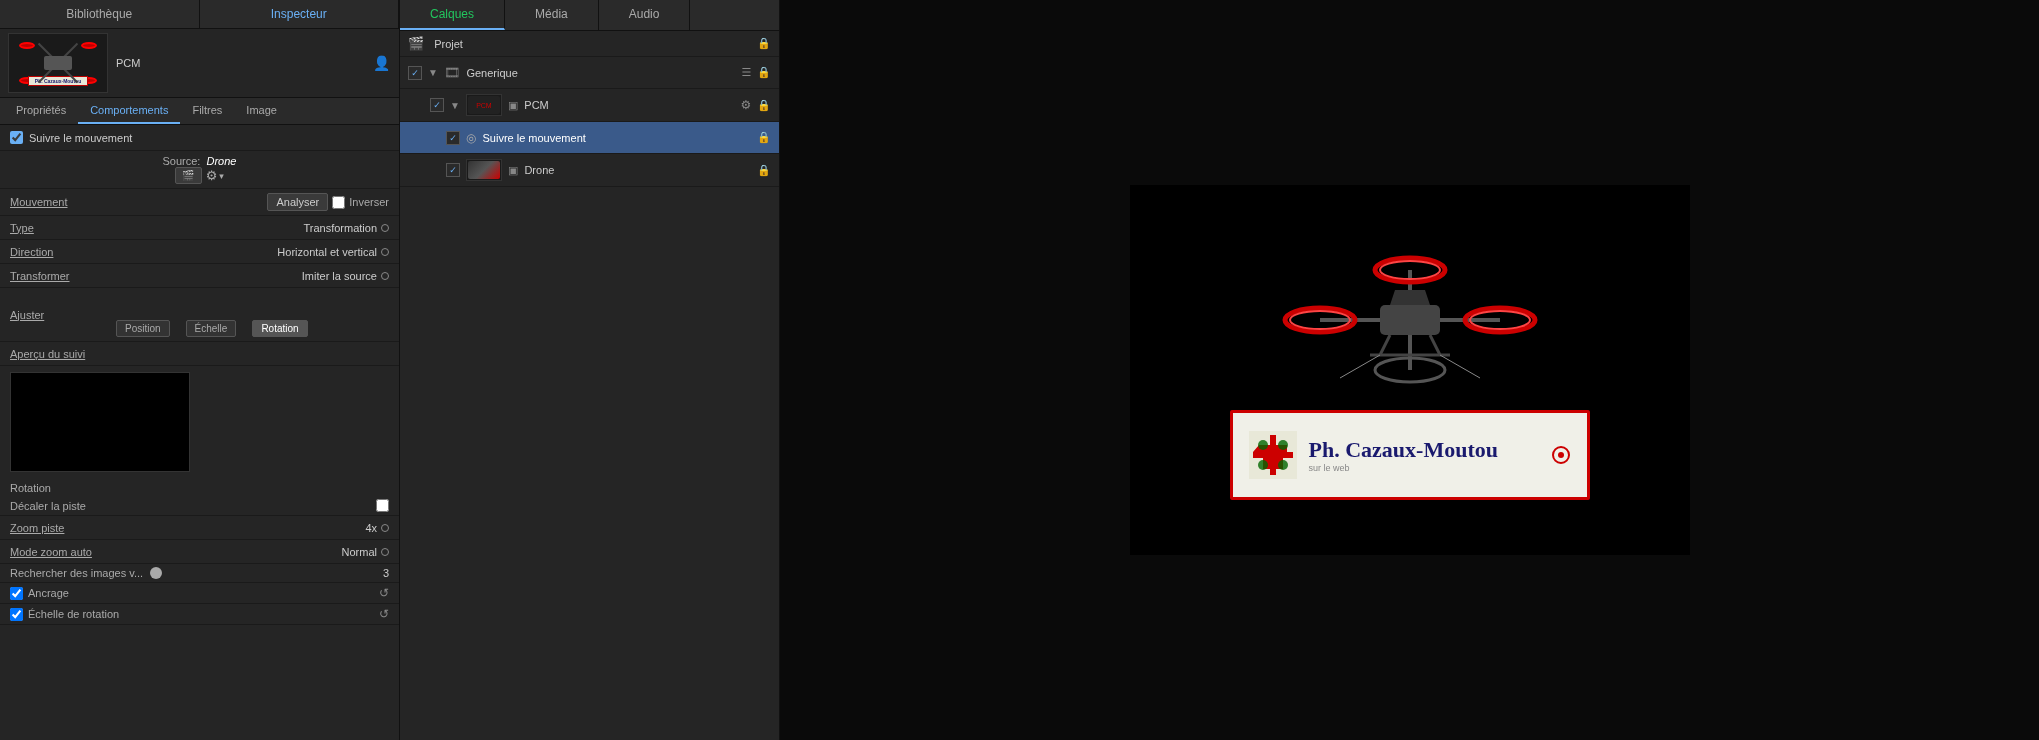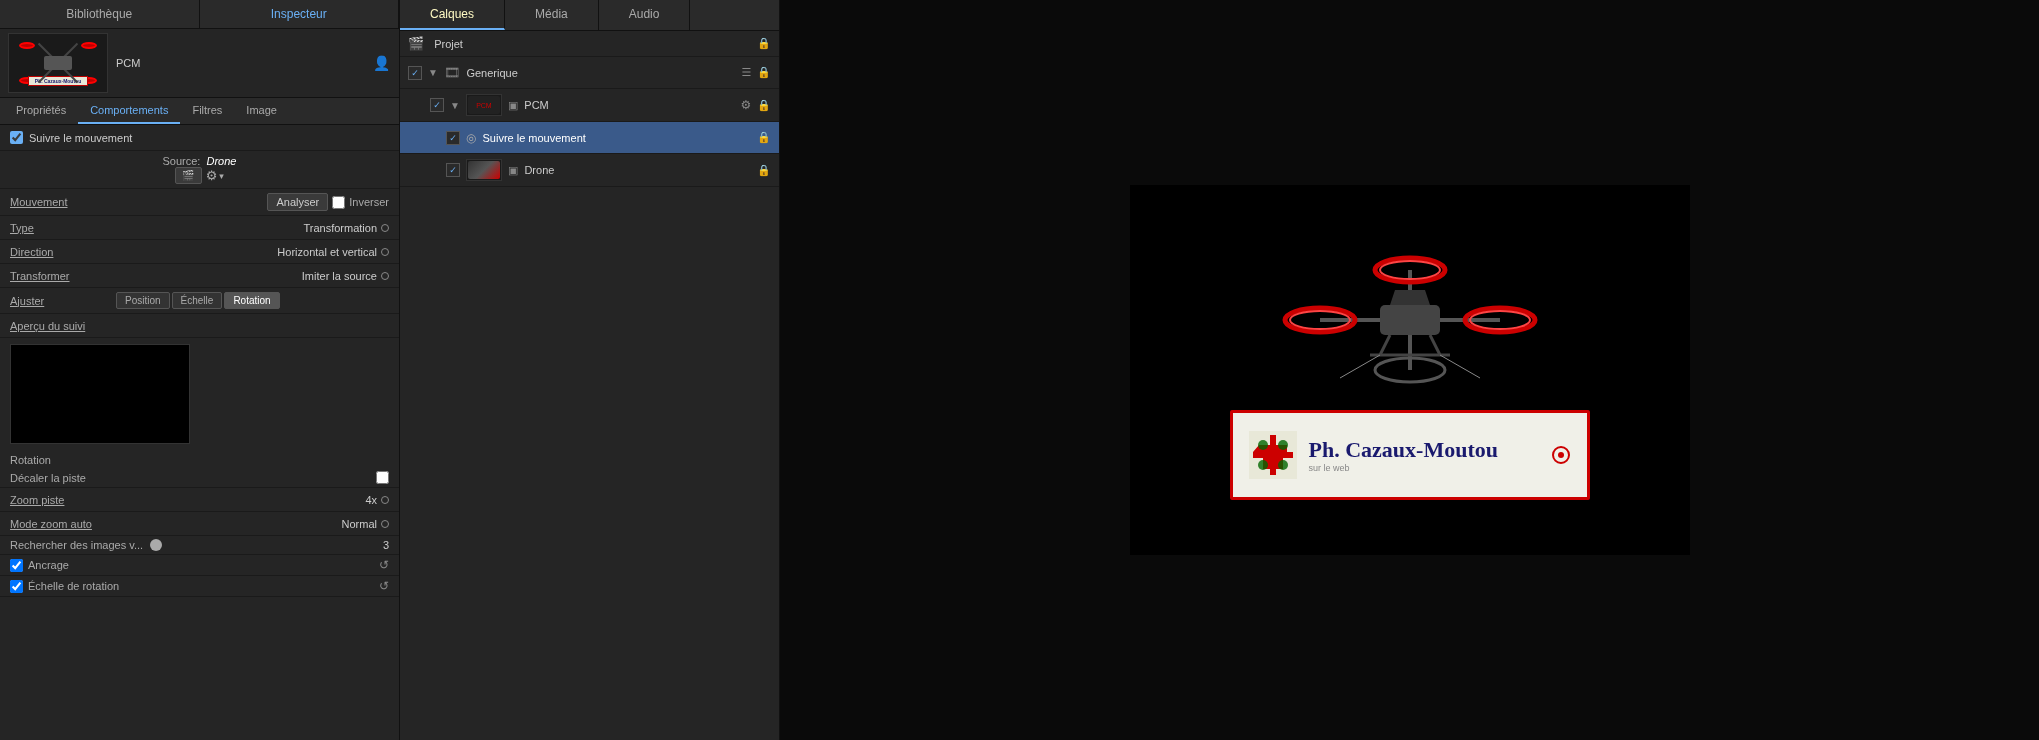--- a/index.html
+++ b/index.html
@@ -184,22 +184,23 @@
     .inverser-check {
       display: flex;
       align-items: center;
       gap: 4px;
       color: #aaa;
     }
 
     
     .ajuster-tabs {
       display: flex;
-      gap: 2px;
+      gap: 16px;
       margin-left: 6px;
+      margin-top: 28px;
     }
     .ajuster-tab {
       padding: 2px 8px;
       border: 1px solid #555;
       background: #333;
       color: #aaa;
       cursor: pointer;
       font-size: 10px;
       border-radius: 2px;
     }
@@ -560,21 +561,21 @@
         <span class="reset-icon">↺</span>
       </div>
 
     </div>
   </div>
 
   <div class="middle-panel">
 
     <div class="calques-header">
       <div class="calques-tab active">
-        <span style="color:#fef9c3;">Calques</span>
+        <span style="color:#22c55e;">Calques</span>
       </div>
       <div class="calques-tab">
         <span>Média</span>
       </div>
       <div class="calques-tab">
         <span>Audio</span>
       </div>
     </div>
 
     <div class="projet-row">

